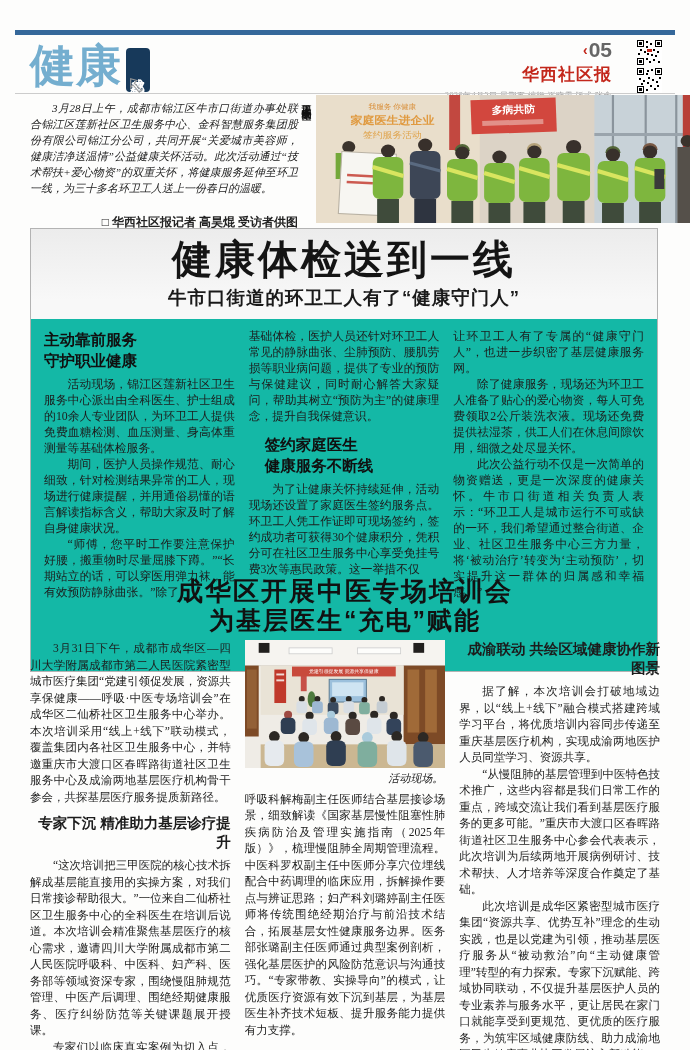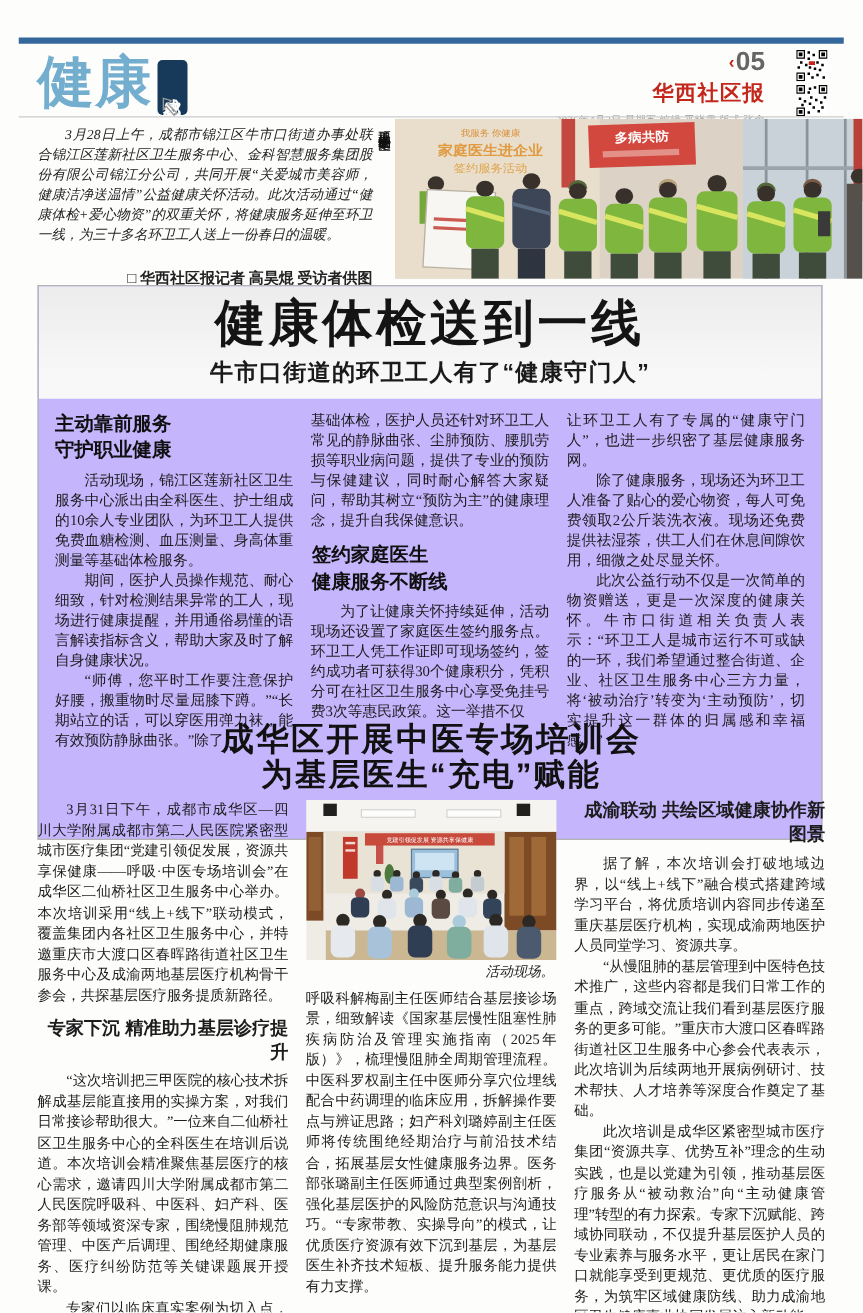--- a/index.html
+++ b/index.html
@@ -28,35 +28,35 @@
   .lead-intro{position:absolute;left:30px;top:100px;width:268px;font-size:11px;line-height:16px;
               text-align:justify;font-style:italic;color:#222;}
   .lead-intro p{margin:0;text-indent:2em;}
   .lead-byline{margin-top:18px;text-align:right;font-weight:bold;font-style:normal;font-size:12px;}
   .lead-vcap{position:absolute;left:299px;top:97px;height:128px;width:14px;
              writing-mode:vertical-rl;font-size:10px;letter-spacing:.5px;color:#111;line-height:14px;}
   .lead-photo{position:absolute;left:316px;top:95px;width:381px;height:128px;}
   .lead-photo svg{display:block;width:100%;height:100%;}
   
   .a1{position:absolute;left:30px;top:228px;width:628px;height:444px;border:1px solid #b3b3b3;
-      background:#c4b5fd;box-sizing:border-box;overflow:hidden;}
+      background:#14b8a6;box-sizing:border-box;overflow:hidden;}
   .a1-band{height:90px;background:linear-gradient(180deg,#ececec 0%,#f8f8f8 80%);
            text-align:center;padding-top:7px;box-sizing:border-box;}
   .a1-headline{font-family:"Liberation Sans","DejaVu Sans",sans-serif;font-weight:900;
                font-size:40px;line-height:46px;letter-spacing:3px;color:#141414;}
   .a1-subtitle{font-family:"Liberation Sans","DejaVu Sans",sans-serif;font-weight:700;
                font-size:18.5px;letter-spacing:1px;color:#1a1a1a;margin-top:3px;}
   .a1-cols{display:flex;gap:14px;padding:9px 13px 0 13px;}
   .a1-cols .col{flex:1;font-size:11.8px;line-height:16px;text-align:justify;}
   .a1-cols p{margin:0;}
   .ind{text-indent:2em;}
   .subhead2{font-family:"Liberation Sans","DejaVu Sans",sans-serif;font-weight:800;
             font-size:15.5px;line-height:21px;color:#101010;text-align:left;}
   .sh-top{margin:1px 0 5px 0;}
-  .sh-mid{margin:10px 0 5px 1px;}
+  .sh-mid{margin:10px 0 5px 16px;}
   
   .a2-head{position:absolute;left:30px;top:576px;width:630px;text-align:center;
            font-family:"Liberation Sans","DejaVu Sans",sans-serif;font-weight:900;color:#111;}
   .a2-h1{font-size:26px;line-height:30px;letter-spacing:2px;}
   .a2-h2{font-size:25px;line-height:29px;letter-spacing:2px;}
   .a2-cols{position:absolute;left:30px;top:640px;width:630px;display:flex;gap:14px;}
   .a2-cols .col{flex:1;font-size:11.5px;line-height:16.5px;text-align:justify;}
   .a2-cols p{margin:0;}
   .subhead1{font-family:"Liberation Sans","DejaVu Sans",sans-serif;font-weight:800;
             font-size:14.5px;line-height:19px;text-align:right;}
@@ -148,21 +148,21 @@
           <rect x="13" y="17" width="2" height="2"></rect>
         <rect x="17" y="20" width="2" height="2"></rect>
           <rect x="20" y="17" width="2" height="2"></rect>
           <rect x="9" y="21" width="2" height="2"></rect>
       </g>
     </svg>
   </div>
   <div class="hdr-rule"></div>
 
   <div class="lead-intro">
-    <p>3月28日上午，成都市锦江区牛市口街道办事处联合锦江区莲新社区卫生服务中心、金科智慧服务集团股份有限公司锦江分公司，共同开展“关爱城市美容师，健康洁净送温情”公益健康关怀活动。此次活动通过“健康体检+爱心物资”的双重关怀，将健康服务延伸至环卫一线，为三十多名环卫工人送上一份春日的温暖。</p>
+    <p>3月28日上午，成都市锦江区牛市口街道办事处联合锦江区莲新社区卫生服务中心、金科智慧服务集团股份有限公司锦江分公司，共同开展“关爱城市美容师，健康洁净送温情”公益健康关怀活动。此次活动通过“技术帮扶+爱心物资”的双重关怀，将健康服务延伸至环卫一线，为三十多名环卫工人送上一份春日的温暖。</p>
     <div class="lead-byline">□ 华西社区报记者 高昊焜 受访者供图</div>
   </div>
   <div class="lead-vcap">环卫工人现场签约家庭医生</div>
 
   <div class="lead-photo">
     <svg viewBox="0 0 349 128" preserveAspectRatio="none">
       <rect width="349" height="128" fill="#dcd3c6"></rect>
       <rect x="0" y="0" width="150" height="128" fill="#e9decb"></rect>
       <rect x="255" y="0" width="94" height="128" fill="#c8d2d8"></rect>
       <line x1="272" y1="0" x2="272" y2="128" stroke="#8a949c" stroke-width="2"></line>

